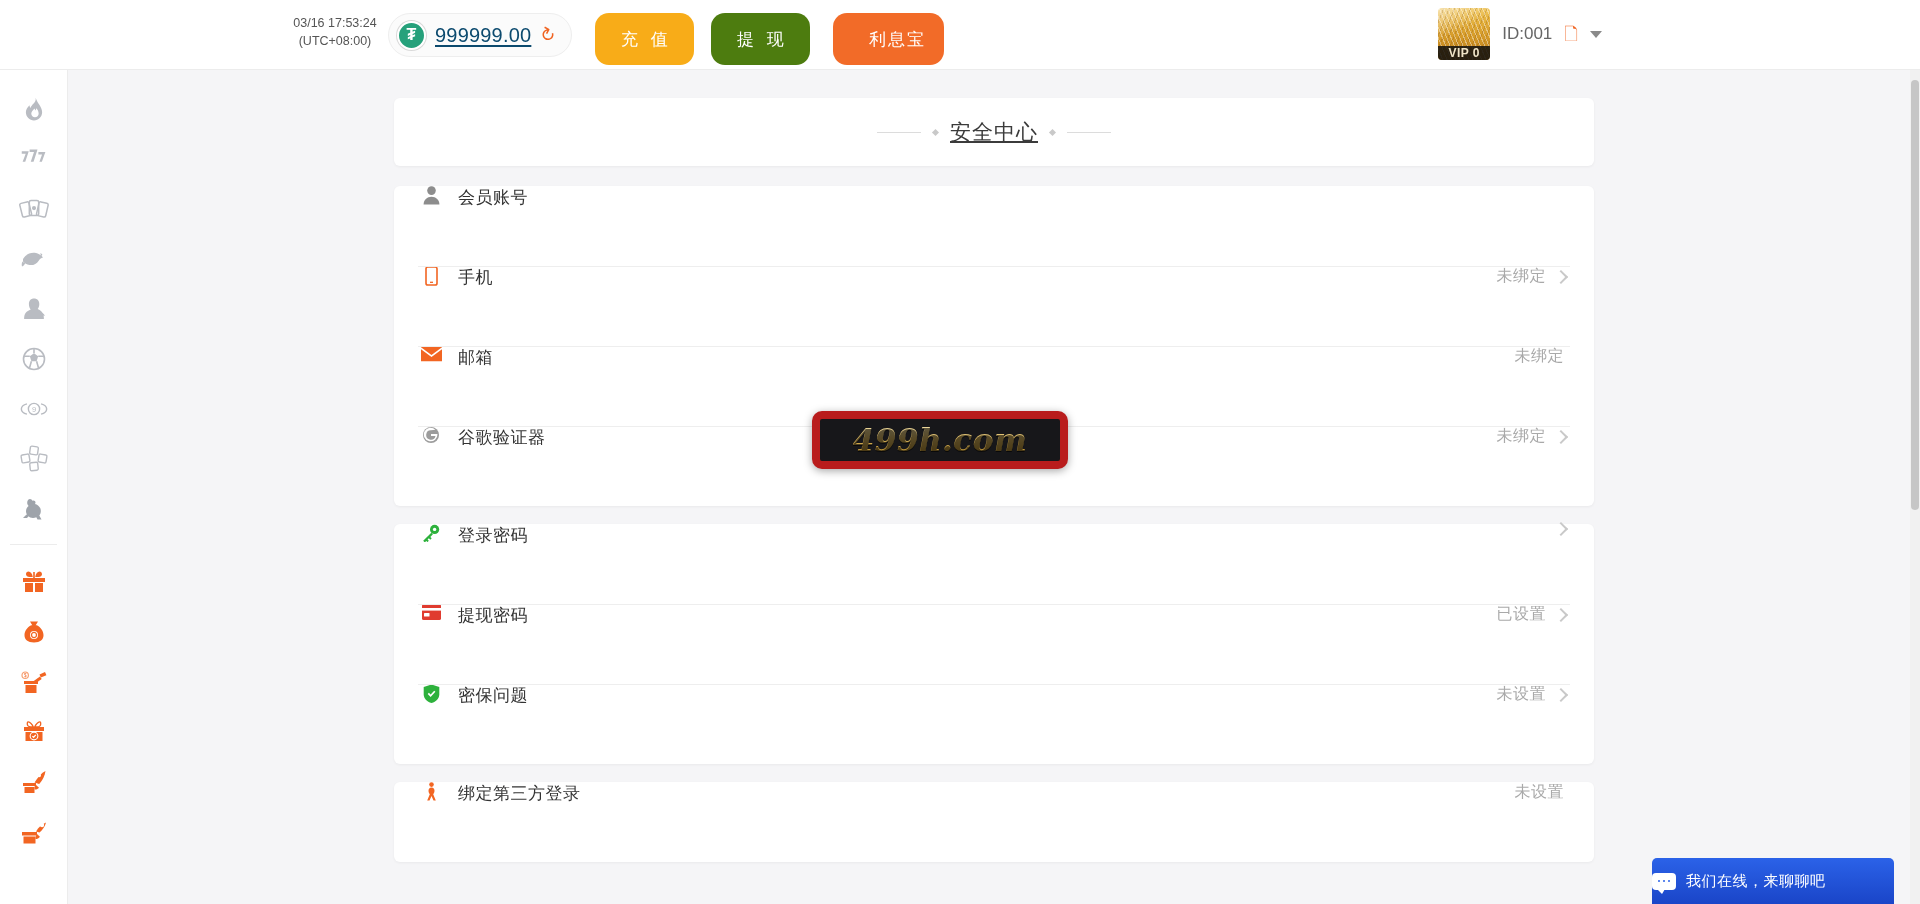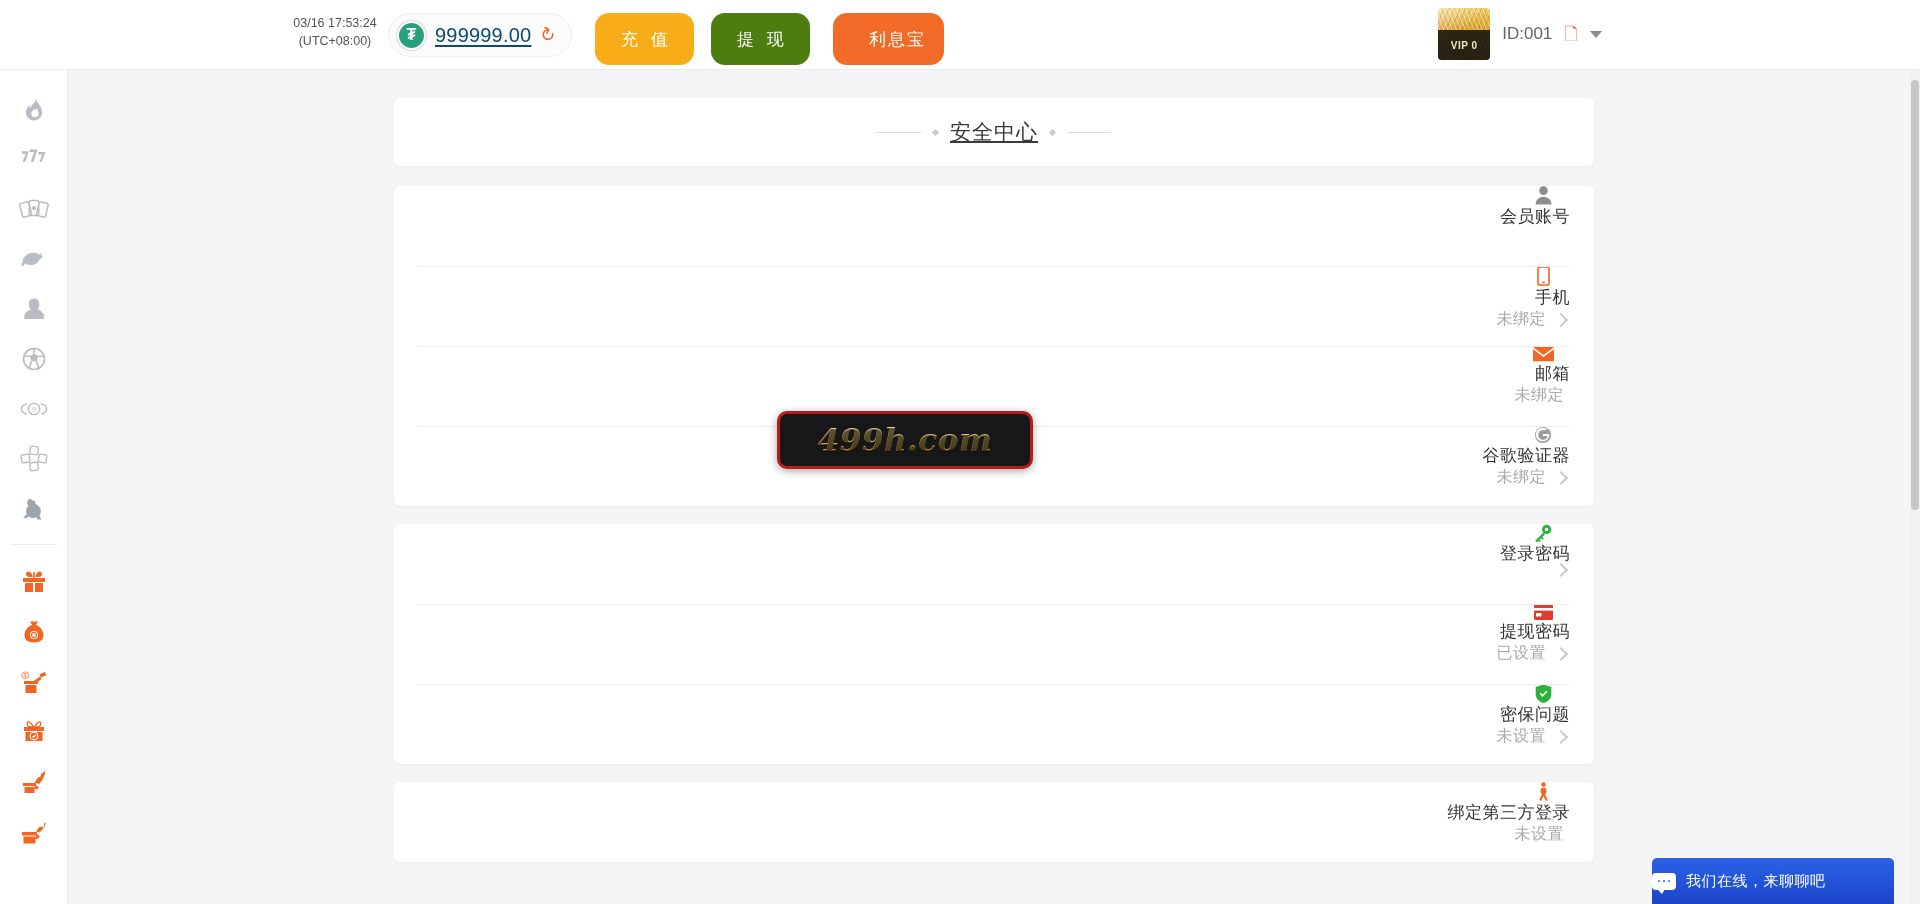--- a/index.html
+++ b/index.html
@@ -77,23 +77,23 @@
       linear-gradient(#efc14c, #d59a28 55%, #b5791a 100%);
   }
   .avatar::before {
     content: ""; position: absolute; inset: 0;
     background:
       repeating-linear-gradient(68deg, rgba(255,255,255,.40) 0 1px, rgba(0,0,0,0) 1px 4px),
       repeating-linear-gradient(112deg, rgba(120,70,10,.22) 0 1px, rgba(0,0,0,0) 1px 5px);
   }
   .avatar .vip-badge {
     position: absolute; left: 0; bottom: 0;
-    width: 100%; height: 30px;
+    width: 100%; height: 14px;
     background: rgba(20,18,14,.88);
-    color: #efe4c8; font-size: 10px; font-weight: bold;
+    color: #efe4c8; font-size: 12px; font-weight: bold;
     display: flex; align-items: center; justify-content: center;
     letter-spacing: .5px;
   }
   .uid { font-size: 17px; color: #666; }
   .copy-ic { color: #f06321; font-size: 17px; cursor: pointer; line-height: 1; }
   .caret { width: 0; height: 0; border-left: 6px solid transparent;
            border-right: 6px solid transparent; border-top: 7px solid #8a8a8a;
            cursor: pointer; }
 
   
@@ -130,22 +130,22 @@
   .title-card {
     height: 68px; display: flex; align-items: center; justify-content: center;
     margin-bottom: 20px;
   }
   .title-wrap { display: flex; align-items: center; gap: 12px; }
   .title-line { width: 44px; height: 1px; background: #dcdcdc; }
   .title-dot { width: 5px; height: 5px; background: #c9c9c9; transform: rotate(45deg); }
   .title-text { font-size: 21px; color: #3b3b3b; letter-spacing: 1px; text-decoration: underline; }
 
   .row {
-    height: 80px; display: flex; align-items: flex-end;
-    padding: 0 24px; cursor: pointer; position: relative; flex-direction: column;
+    height: 80px; display: flex; align-items: flex-start;
+    padding: 0 24px; cursor: pointer; position: relative;
   }
   .row + .row::before {
     content: ""; position: absolute; left: 24px; right: 24px; top: 0;
     height: 1px; background: #eeeeee;
   }
   .row-icon {
     width: 26px; display: flex; align-items: center; justify-content: center;
     margin-right: 14px;
   }
   .row-label { font-size: 17px; color: #333333; letter-spacing: .5px; }
@@ -153,24 +153,24 @@
   .row-status { font-size: 16px; color: #a9a9a9; letter-spacing: .5px; }
   .chev {
     width: 10px; height: 10px;
     border-right: 2px solid #c9c9c9; border-top: 2px solid #c9c9c9;
     transform: rotate(45deg); margin-right: 4px;
   }
   .row-right.no-chev { padding-right: 6px; }
 
   
   .watermark {
-    position: absolute; left: 777px; top: 411px;
+    position: absolute; left: 812px; top: 411px;
     width: 256px; height: 58px;
     background: #17171a;
-    border: 3px solid #b91c1c;
+    border: 8px solid #b91c1c;
     border-radius: 10px;
     display: flex; align-items: center; justify-content: center;
     z-index: 25;
     box-shadow: 0 2px 8px rgba(0,0,0,.35);
   }
   .watermark span {
     font-family: "DejaVu Serif", serif;
     font-style: italic; font-weight: bold;
     font-size: 31px; letter-spacing: .5px;
     background: linear-gradient(#f5e8b8, #d9b45c 48%, #a97f1f);

